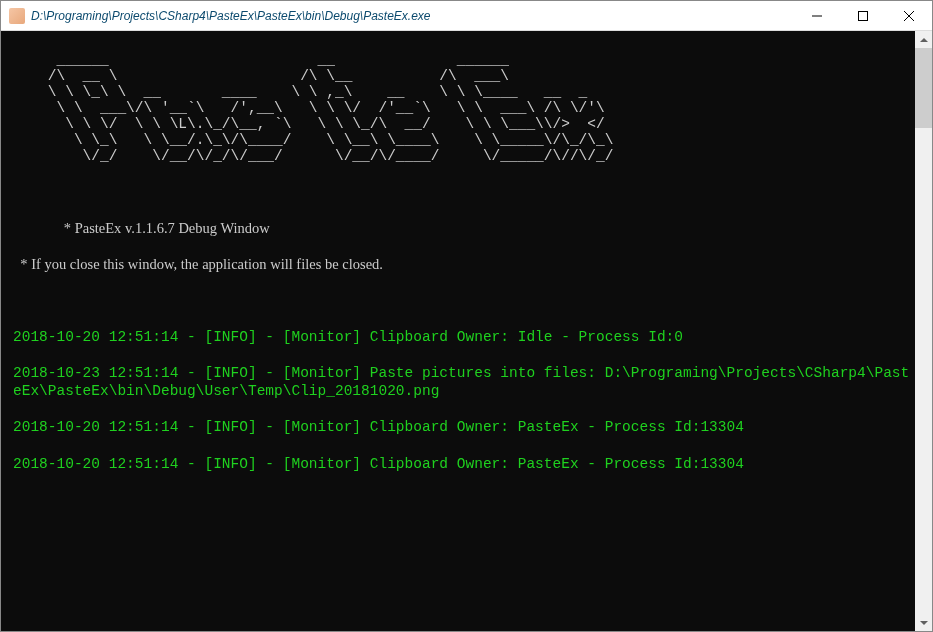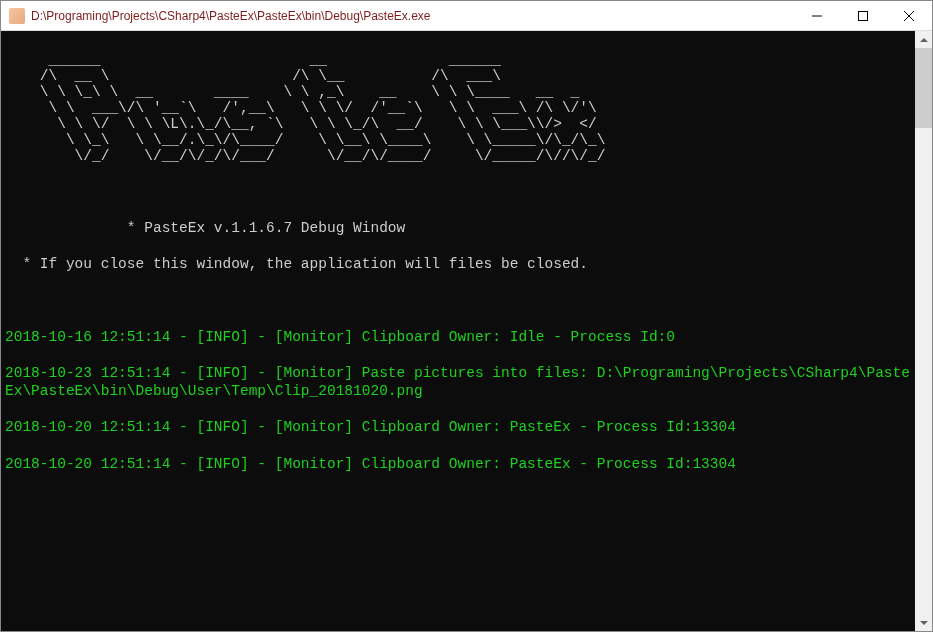--- a/index.html
+++ b/index.html
@@ -32,23 +32,24 @@
     .titlebar-icon {
       width: 16px;
       height: 16px;
       margin: 0 6px 0 8px;
       background: linear-gradient(135deg, #f5c6a5, #e8a87c);
       border-radius: 2px;
     }
     .titlebar-text {
       flex: 1;
       font-size: 12px;
-      color: #7f1d1d;
+      color: #0c4a6e;
       white-space: nowrap;
       overflow: hidden;
+      font-style: italic;
     }
     .titlebar-buttons {
       display: flex;
       height: 100%;
     }
     .titlebar-btn {
       width: 46px;
       height: 100%;
       display: flex;
       align-items: center;
@@ -67,33 +68,34 @@
       background: #000;
       position: relative;
     }
     .console-content {
       flex: 1;
       background: #0c0c0c;
       color: #ccc;
       font-family: "Consolas", "Courier New", monospace;
       font-size: 14.5px;
       line-height: 1.25;
-      padding: 4px 0 0 4px;
+      padding: 4px 0 0 12px;
       white-space: pre-wrap;
       word-break: break-all;
       overflow: hidden;
     }
     .ascii-art {
       color: #ccc;
       white-space: pre;
       font-size: 14.5px;
       line-height: 1.1;
     }
     .header-line {
       color: #ccc;
+      font-family: Liberation Serif, serif;
     }
     .log-line {
       color: #1fd11f;
     }
     .scrollbar {
       width: 17px;
       background: #f0f0f0;
       display: flex;
       flex-direction: column;
     }
@@ -157,21 +159,21 @@
     /\  __ \                     /\ \__          /\  ___\
     \ \ \_\ \  __       ____    \ \ ,_\    __    \ \ \____   __  _
      \ \  ___\/\ '__`\   /',__\   \ \ \/  /'__`\   \ \  ___\ /\ \/'\
       \ \ \/  \ \ \L\.\_/\__, `\   \ \ \_/\  __/    \ \ \___\\/&gt;  &lt;/
        \ \_\   \ \__/.\_\/\____/    \ \__\ \____\    \ \_____\/\_/\_\
         \/_/    \/__/\/_/\/___/      \/__/\/____/     \/_____/\//\/_/</div>
 <div>&nbsp;</div>
 <div class="header-line">              * PasteEx v.1.1.6.7 Debug Window</div>
 <div class="header-line">  * If you close this window, the application will files be closed.</div>
 <div>&nbsp;</div>
-<div class="log-line">2018-10-16 12:51:14 - [INFO] - [Monitor] Clipboard Owner: Idle - Process Id:0</div>
+<div class="log-line">2018-10-20 12:51:14 - [INFO] - [Monitor] Clipboard Owner: Idle - Process Id:0</div>
 <div class="log-line">2018-10-23 12:51:14 - [INFO] - [Monitor] Paste pictures into files: D:\Programing\Projects\CSharp4\PasteEx\PasteEx\bin\Debug\User\Temp\Clip_20181020.png</div>
 <div class="log-line">2018-10-20 12:51:14 - [INFO] - [Monitor] Clipboard Owner: PasteEx - Process Id:13304</div>
 <div class="log-line">2018-10-20 12:51:14 - [INFO] - [Monitor] Clipboard Owner: PasteEx - Process Id:13304</div>
     </div>
 
     <div class="scrollbar">
       <button class="scroll-arrow">
         <svg viewBox="0 0 8 8">
             <path d="M0 6 L4 2 L8 6 Z"></path>
           </svg>

